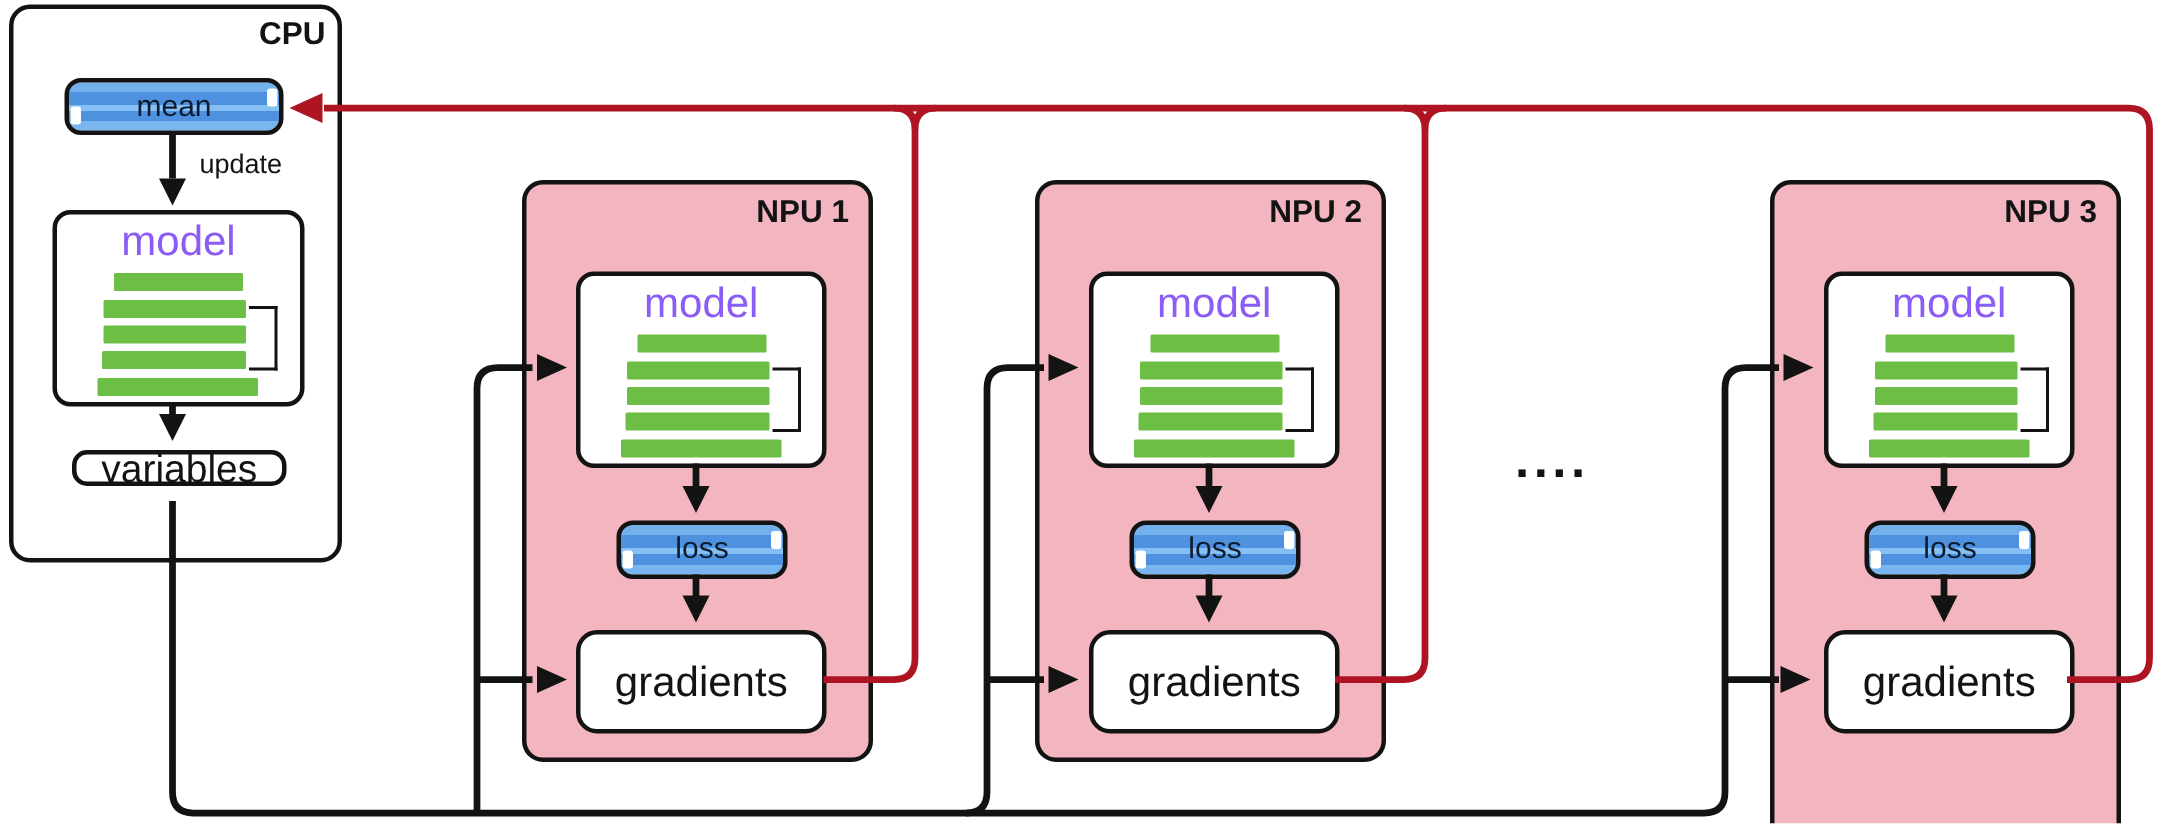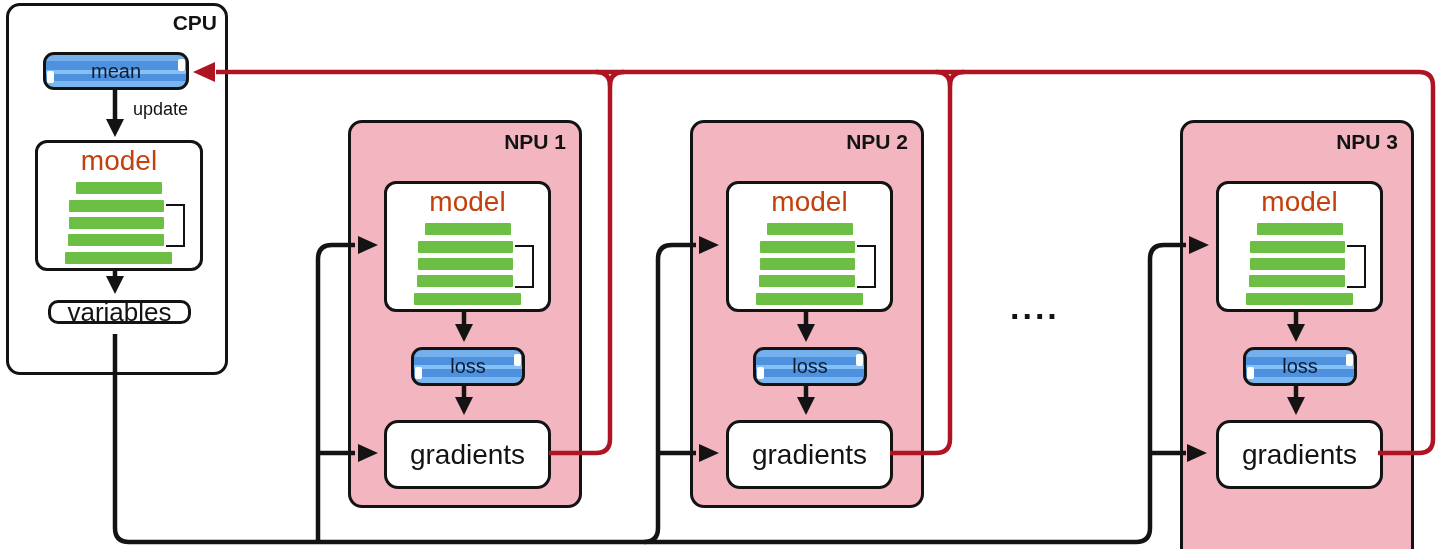--- a/index.html
+++ b/index.html
@@ -30,21 +30,21 @@
       #4e92df 59%, #4e92df 81%,
       #79b5ee 81%, #79b5ee 100%);
     display:flex;align-items:center;justify-content:center;
     font-size:20px;color:#0d1b30;
   }
   .notch{position:absolute;background:#ffffff;border-radius:2px;width:7px;height:12px;}
   .notch.l{left:1px;bottom:4px;}
   .notch.r{right:1px;top:4px;}
   .model-title{
     position:absolute;top:2px;left:0;right:0;text-align:center;
-    font-size:28px;color:#c2410c;
+    font-size:28px;color:#8b5cf6;
   }
   .bar{position:absolute;height:12px;border-radius:1px;background:#6cbe45;}
   .bar.b1{top:39px;left:38px;width:86px;}
   .bar.b2{top:57px;left:31px;width:95px;}
   .bar.b3{top:74px;left:31px;width:95px;}
   .bar.b4{top:91px;left:30px;width:96px;}
   .bar.b5{top:109px;left:27px;width:107px;}
   .bracket{
     position:absolute;left:128px;top:61px;width:17px;height:39px;
     border:2.5px solid #131313;border-left:none;

